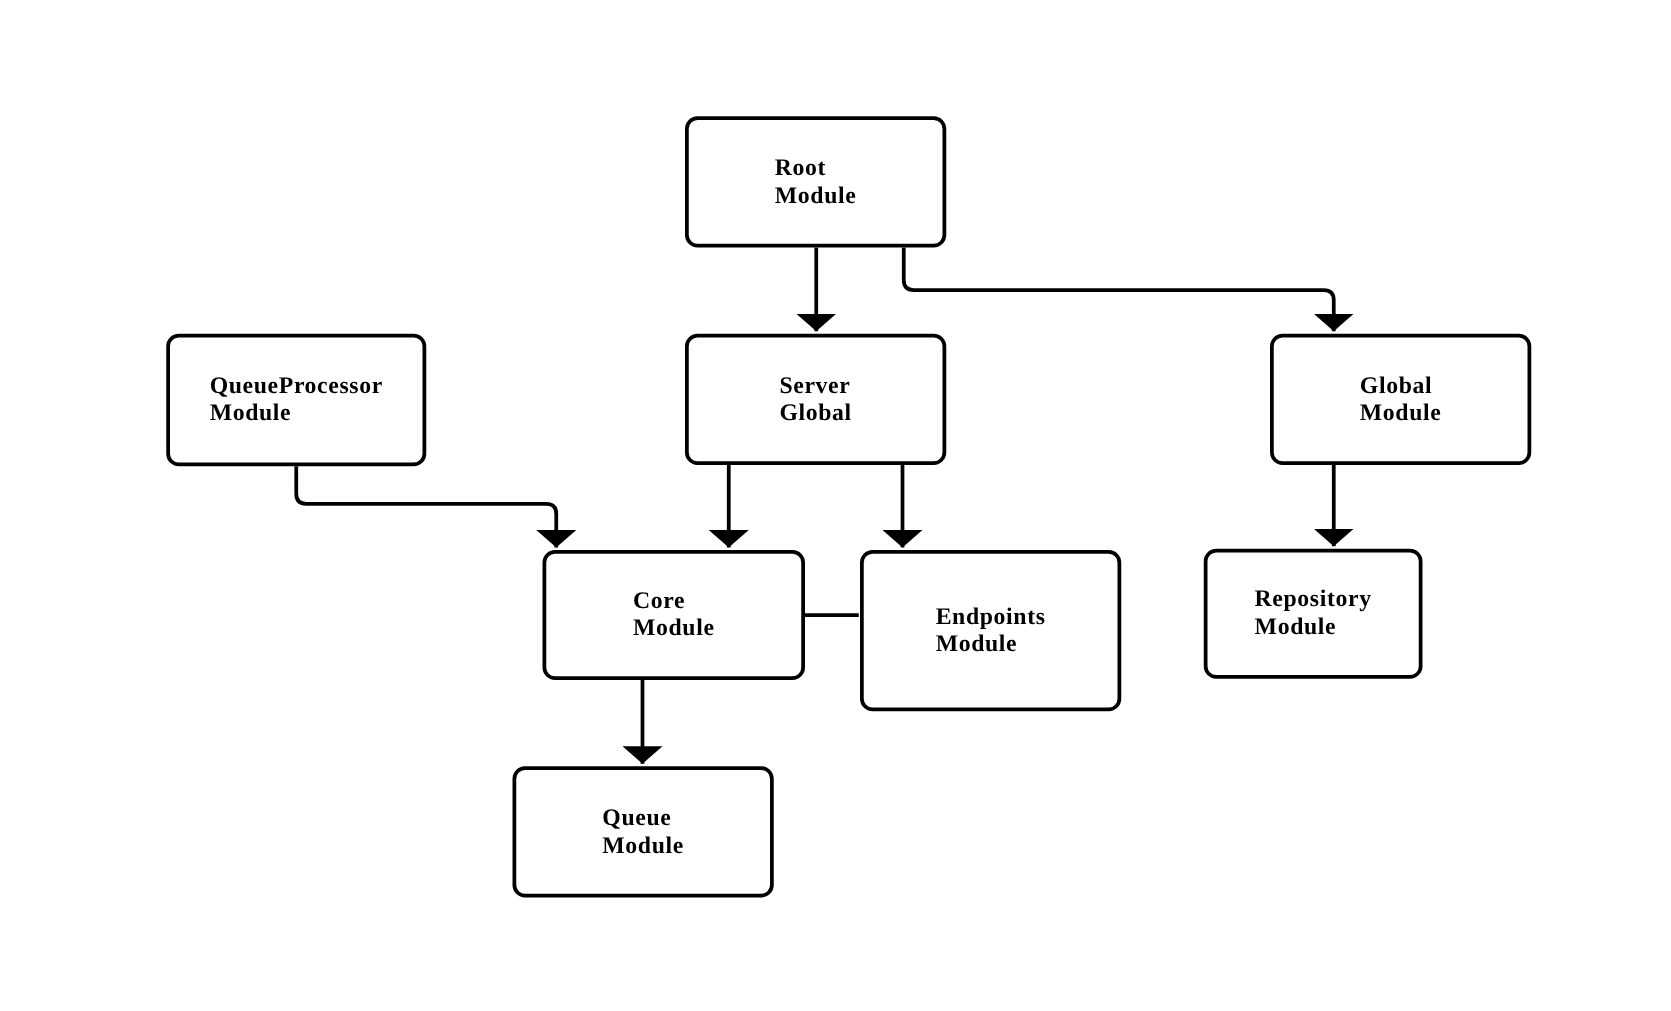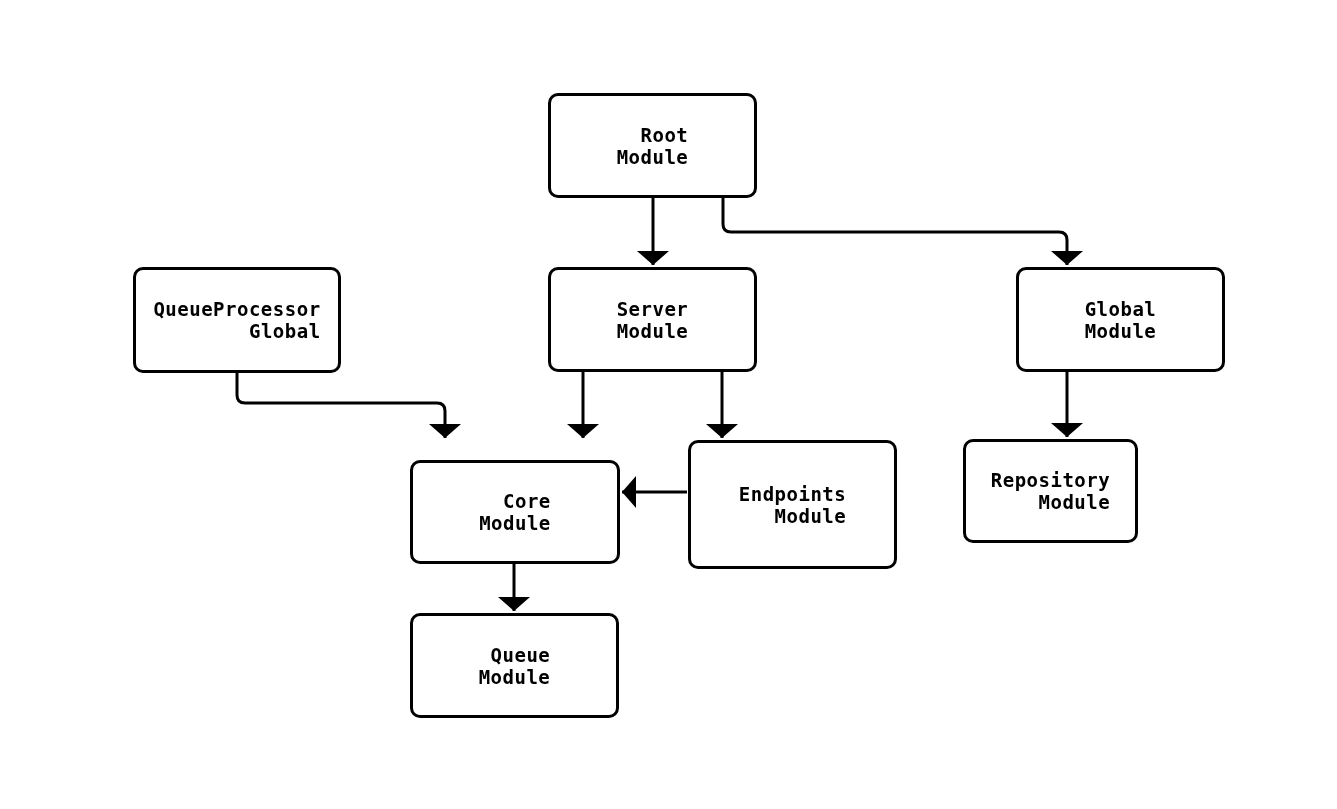--- a/index.html
+++ b/index.html
@@ -41,21 +41,22 @@
     stroke: none;
   }
   .node {
     position: absolute;
     background: var(--color-node_fill);
     border: 3px solid var(--color-stroke);
     border-radius: 10px;
     display: flex;
     align-items: center;
     justify-content: center;
-    text-align: right;
+    text-align: left;
+    font-family: Liberation Serif, serif;
   }
   .node .label {
     font-weight: bold;
     font-size: 19px;
     line-height: 22px;
     color: var(--color-text);
     white-space: pre-line;
     letter-spacing: 0.5px;
   }
 </style>
@@ -88,34 +89,34 @@
     <path d="M 514,544 L 514,611" marker-end="url(#arrow)"></path>
   </svg>
 
   <div class="node" style="left:548px; top:93px; width:209px; height:105px;">
     <span class="label">Root
 Module</span>
   </div>
 
   <div class="node" style="left:133px; top:267px; width:208px; height:106px;">
     <span class="label">QueueProcessor
-Global</span>
+Module</span>
   </div>
 
   <div class="node" style="left:548px; top:267px; width:209px; height:105px;">
     <span class="label">Server
-Module</span>
+Global</span>
   </div>
 
   <div class="node" style="left:1016px; top:267px; width:209px; height:105px;">
     <span class="label">Global
 Module</span>
   </div>
 
-  <div class="node" style="left:410px; top:440px; width:210px; height:104px;margin-top:20px;">
+  <div class="node" style="left:434px; top:440px; width:210px; height:104px;">
     <span class="label">Core
 Module</span>
   </div>
 
   <div class="node" style="left:688px; top:440px; width:209px; height:129px;">
     <span class="label">Endpoints
 Module</span>
   </div>
 
   <div class="node" style="left:963px; top:439px; width:175px; height:104px;">

